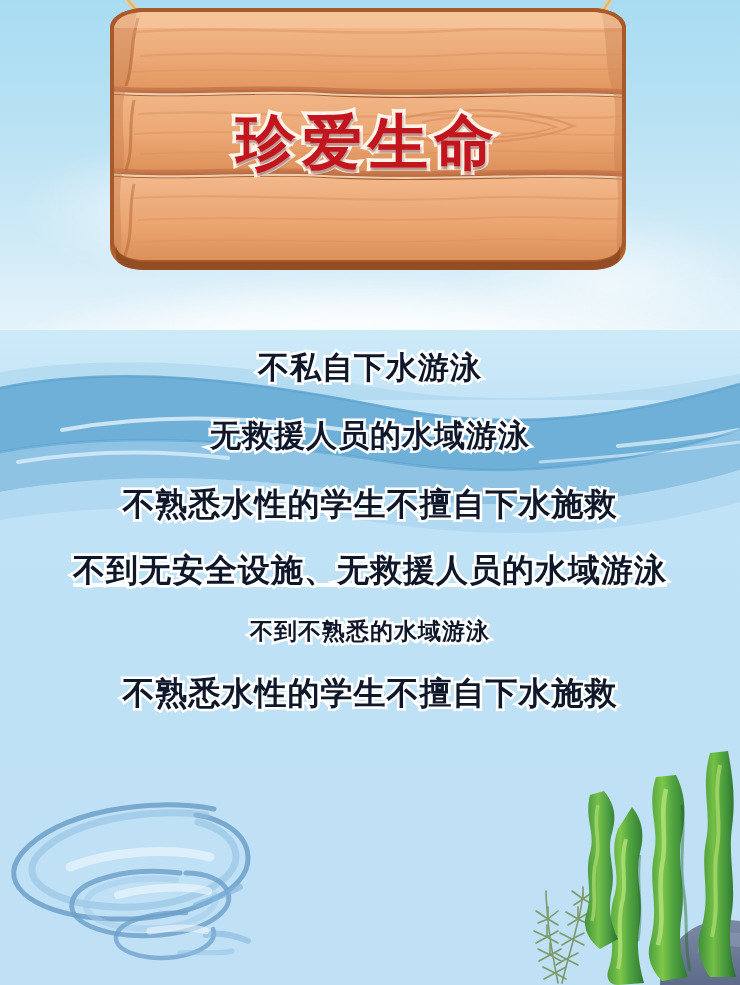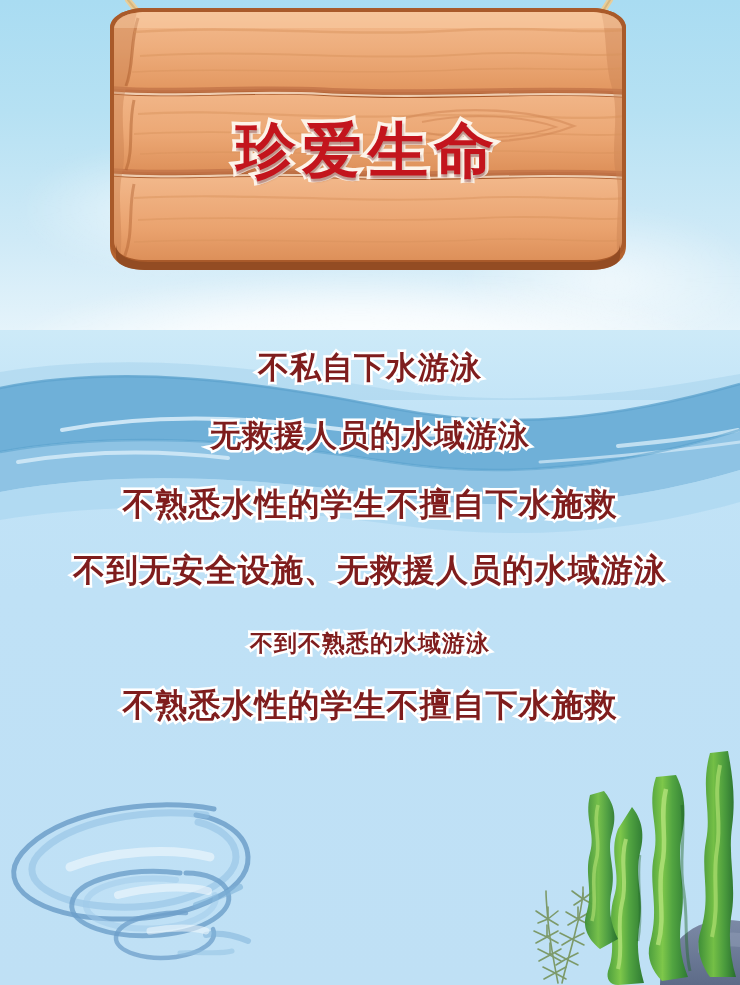--- a/index.html
+++ b/index.html
@@ -49,21 +49,21 @@
   
   .ropes { position:absolute; left:0; top:0; width:740px; height:40px; }
 
   .sign {
     position:absolute; left:104px; top:8px;
     width:528px; height:262px;
   }
   .sign-svg { position:absolute; left:0; top:0; width:528px; height:262px; }
 
   .sign-title {
-    position:absolute; left:0; top:12px; width:528px; height:262px;
+    position:absolute; left:0; top:4px; width:528px; height:262px;
     display:flex; flex-direction:row;
     align-items:center; justify-content:center;
     gap:6px;
     z-index:5;
   }
   .sign-line {
     font-family:"DejaVu Sans","Liberation Sans", sans-serif;
     font-size:60px;
     font-weight:bold;
     letter-spacing:6px;
@@ -79,32 +79,32 @@
 
   
   .rules {
     position:absolute; left:0; top:352px; width:740px;
     display:flex; flex-direction:column; align-items:center;
     z-index:6;
   }
   .rule-line {
     font-family:"DejaVu Sans","Liberation Sans", sans-serif;
     font-weight:bold;
-    color:#7f1d1d;
+    color:#0f172a;
     white-space:nowrap;
     line-height:1;
     letter-spacing:1px;
     -webkit-text-stroke:5px #ffffff;
     paint-order:stroke fill;
     text-shadow:0 1px 1px rgba(255,255,255,.9);
   }
   .rule-line.s0 { font-size:31px; margin-bottom:37px; }
   .rule-line.s1 { font-size:31px; margin-bottom:37px; }
   .rule-line.s2 { font-size:32px; margin-bottom:34px; }
-  .rule-line.s3 { font-size:32px; margin-bottom:46px; }
+  .rule-line.s3 { font-size:32px; margin-bottom:34px;text-decoration:underline; }
   .rule-line.s4 { font-size:23px; margin-bottom:34px; }
   .rule-line.s5 { font-size:32px; margin-bottom:0px; }
 
   
   .swirl { position:absolute; left:0px; top:795px; width:380px; height:200px; z-index:3; }
   .seaweed { position:absolute; left:560px; top:745px; width:180px; height:240px; z-index:3; }
   .miniplant { position:absolute; left:498px; top:885px; width:135px; height:100px; z-index:3; }
 </style>
 </head>
 <body>

